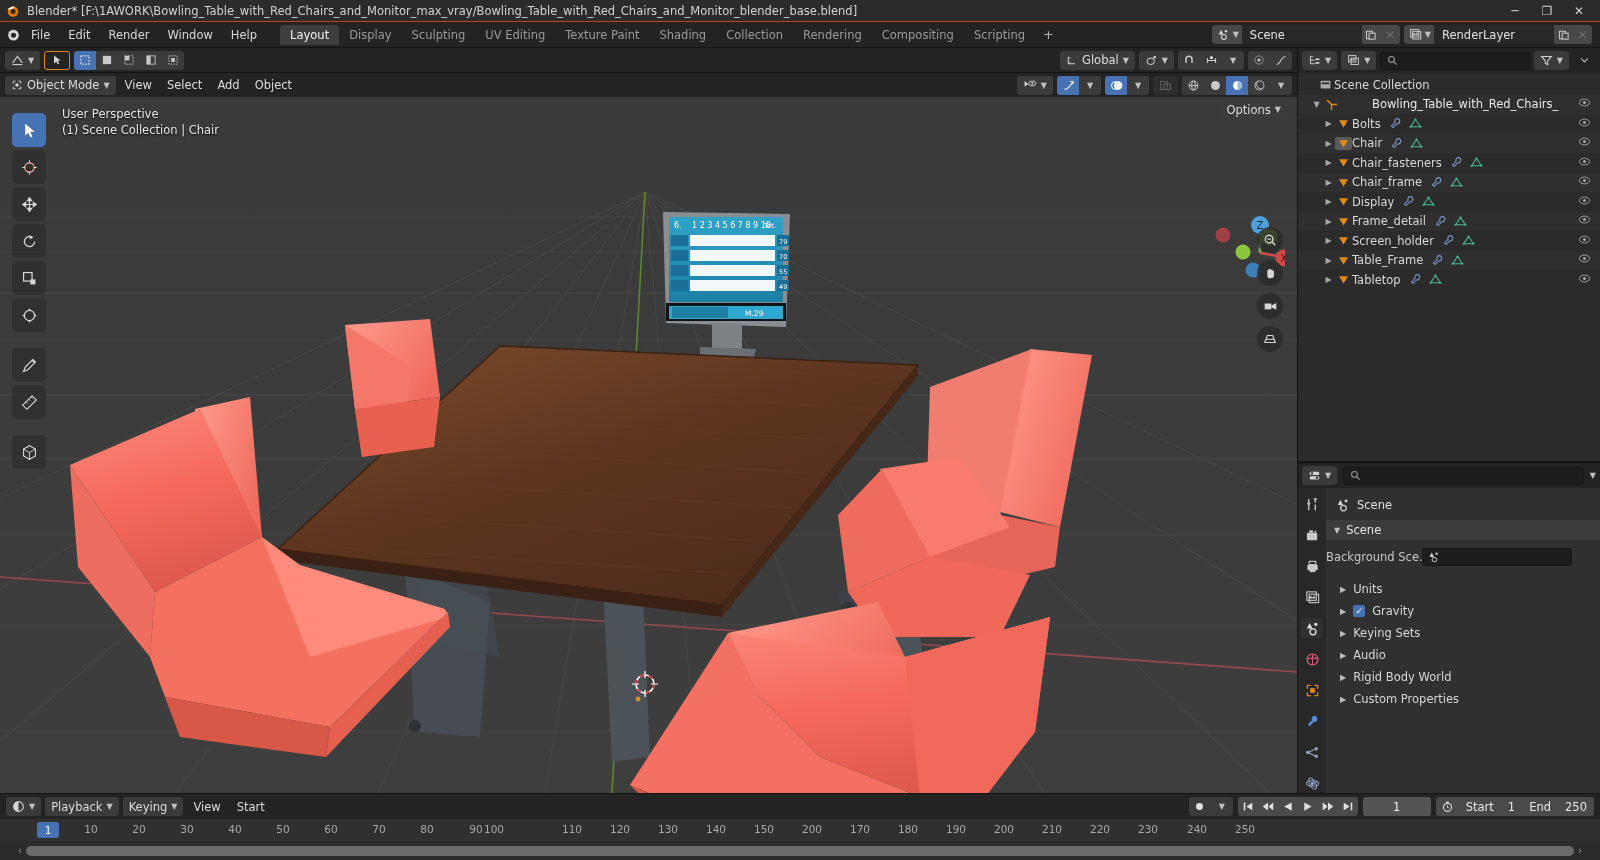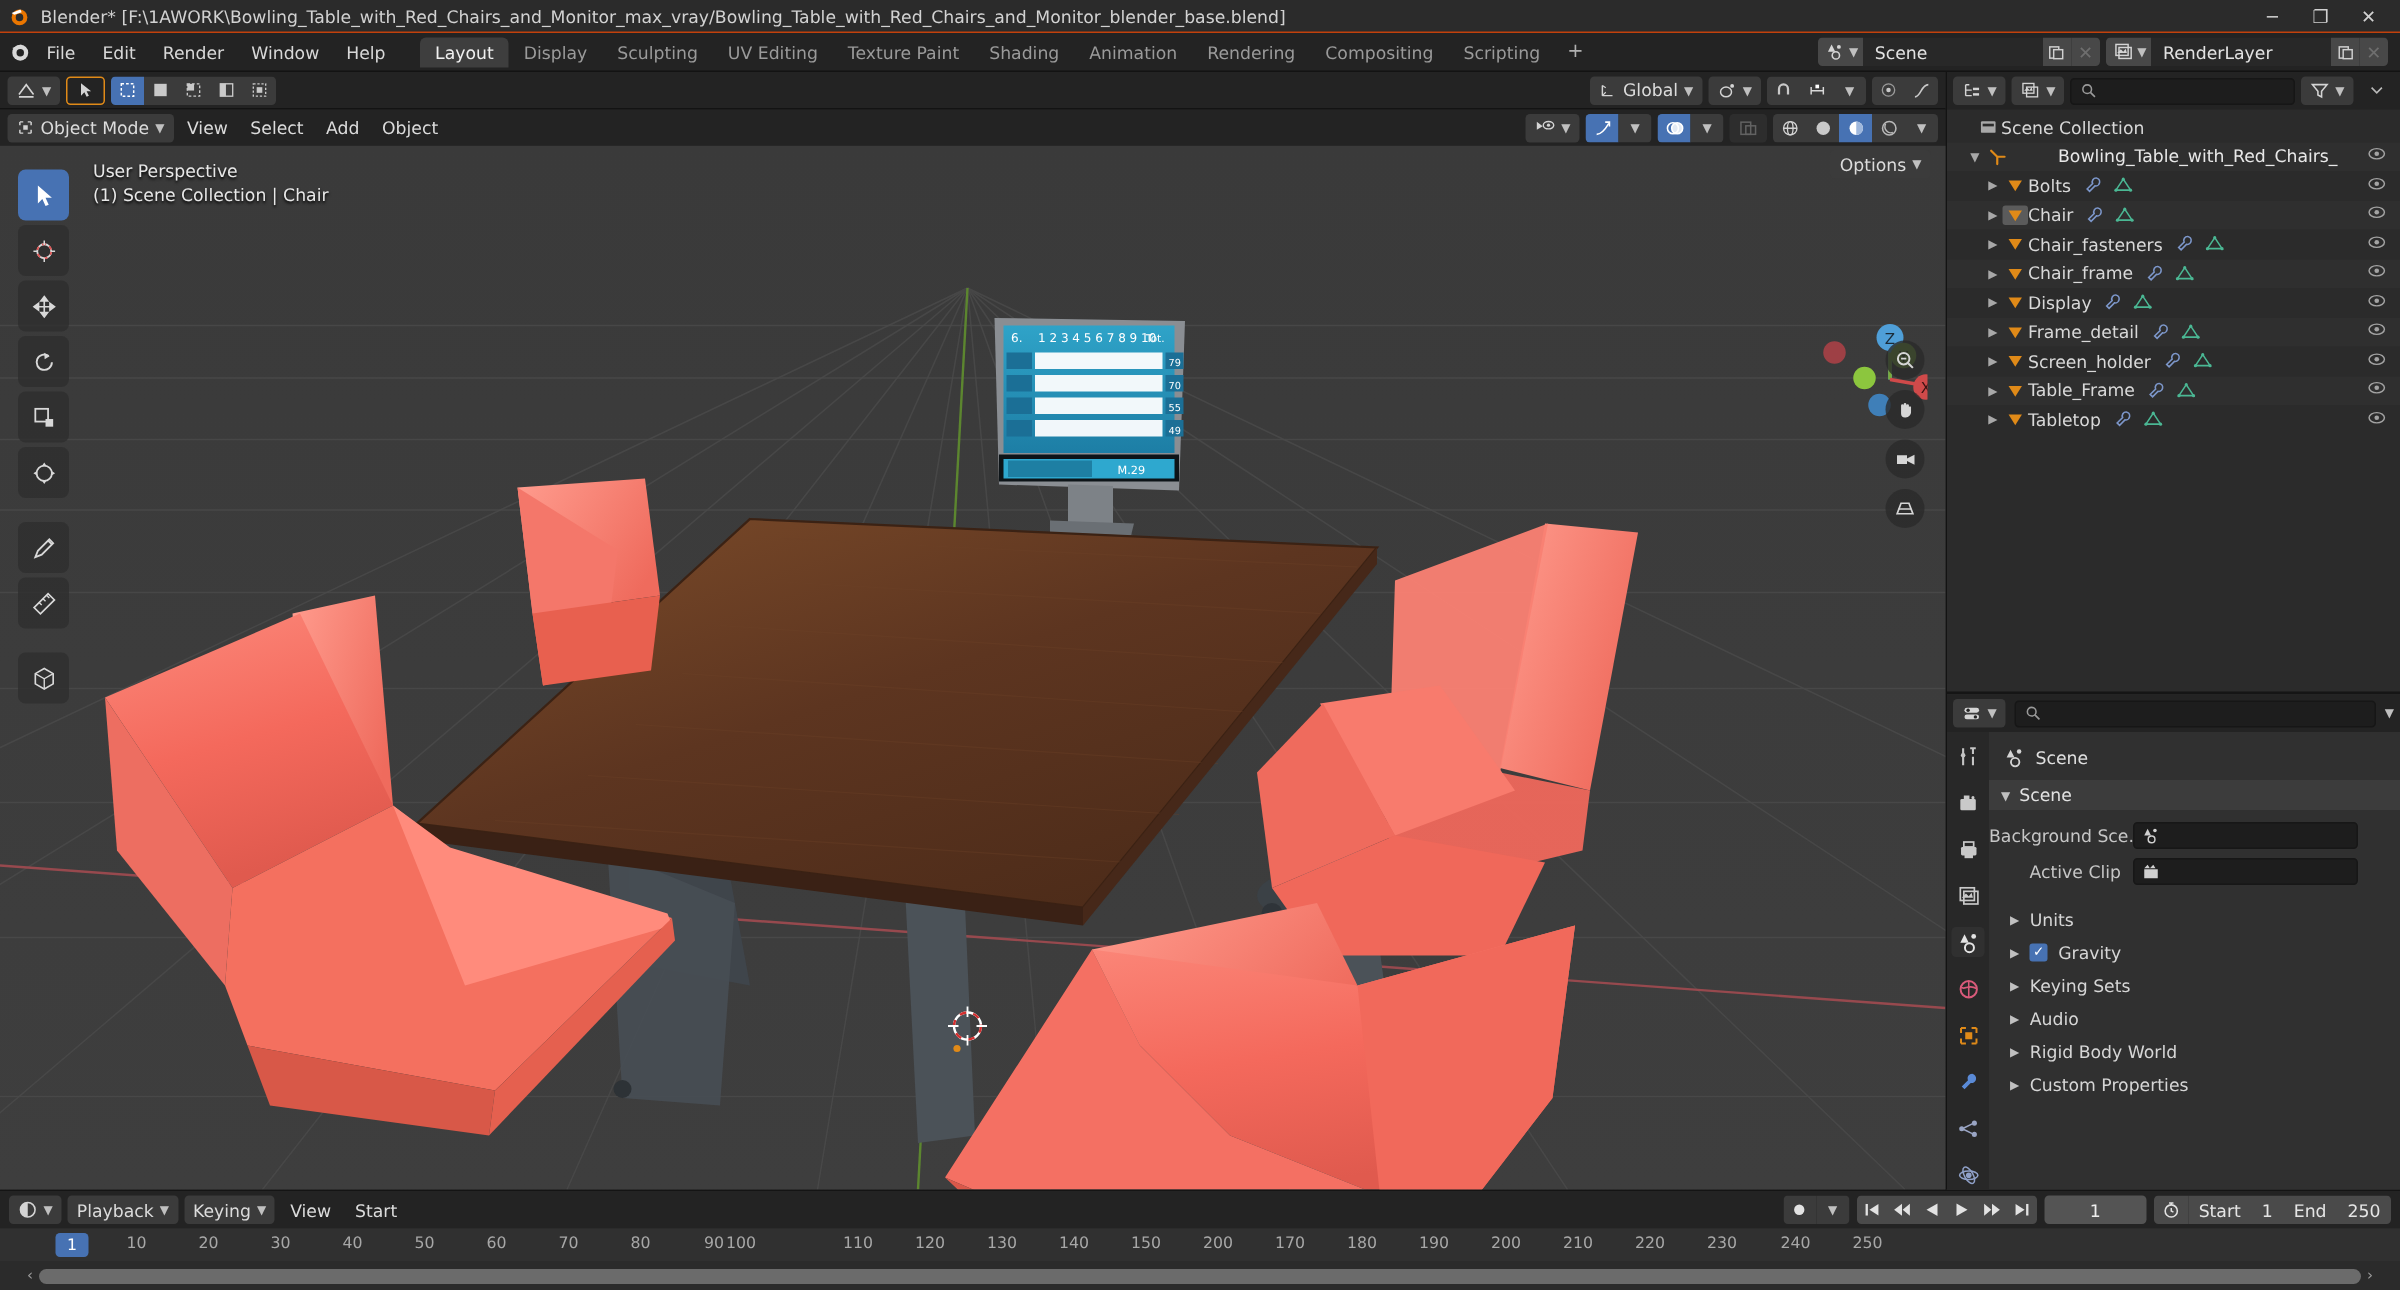--- a/index.html
+++ b/index.html
@@ -181,21 +181,21 @@
   <div class="menu-item">Window</div>
   <div class="menu-item">Help</div>
 
   <div class="tabs">
     <div class="tab active">Layout</div>
     <div class="tab">Display</div>
     <div class="tab">Sculpting</div>
     <div class="tab">UV Editing</div>
     <div class="tab">Texture Paint</div>
     <div class="tab">Shading</div>
-    <div class="tab">Animation</div>
+    <div class="tab">Collection</div>
     <div class="tab">Rendering</div>
     <div class="tab">Compositing</div>
     <div class="tab">Scripting</div>
     <div class="tab-plus">+</div>
   </div>
 
   <div class="topbar-right">
     <div class="id-block">
       <div class="id-icon">
         <svg width="13" height="13" viewBox="0 0 16 16">
@@ -1126,31 +1126,20 @@
               <svg width="12" height="12" viewBox="0 0 16 16">
                   <path d="M5 2 L8 8 L2 8 Z" fill="#d0d0d0"></path>
                   <circle cx="11.5" cy="3.5" r="1.6" fill="#d0d0d0"></circle>
                   <circle cx="8.5" cy="11.5" r="3" fill="none" stroke="#d0d0d0" stroke-width="1.3"></circle>
                 </svg>
               <span></span>
             </div>
             <div class="p-eyedrop"></div>
           </div>
 
-          <div class="p-row">
-            <span class="p-lbl">Active Clip</span>
-            <div class="p-field">
-              <svg width="12" height="12" viewBox="0 0 16 16">
-                  <rect x="2" y="6" width="12" height="8" fill="#d0d0d0"></rect>
-                  <path d="M2 5 L5 2 L7 5 Z M7 5 L10 2 L12 5 Z" fill="#d0d0d0"></path>
-                </svg>
-              <span></span>
-            </div>
-            <div class="p-eyedrop"></div>
-          </div>
 
           <div style="height:8px"></div>
 
           <div class="p-acc">
             <span class="caret">▶</span>
             <span>Units</span>
           </div>
           <div class="p-acc">
             <span class="caret">▶</span>
             <span class="chk">✓</span>

